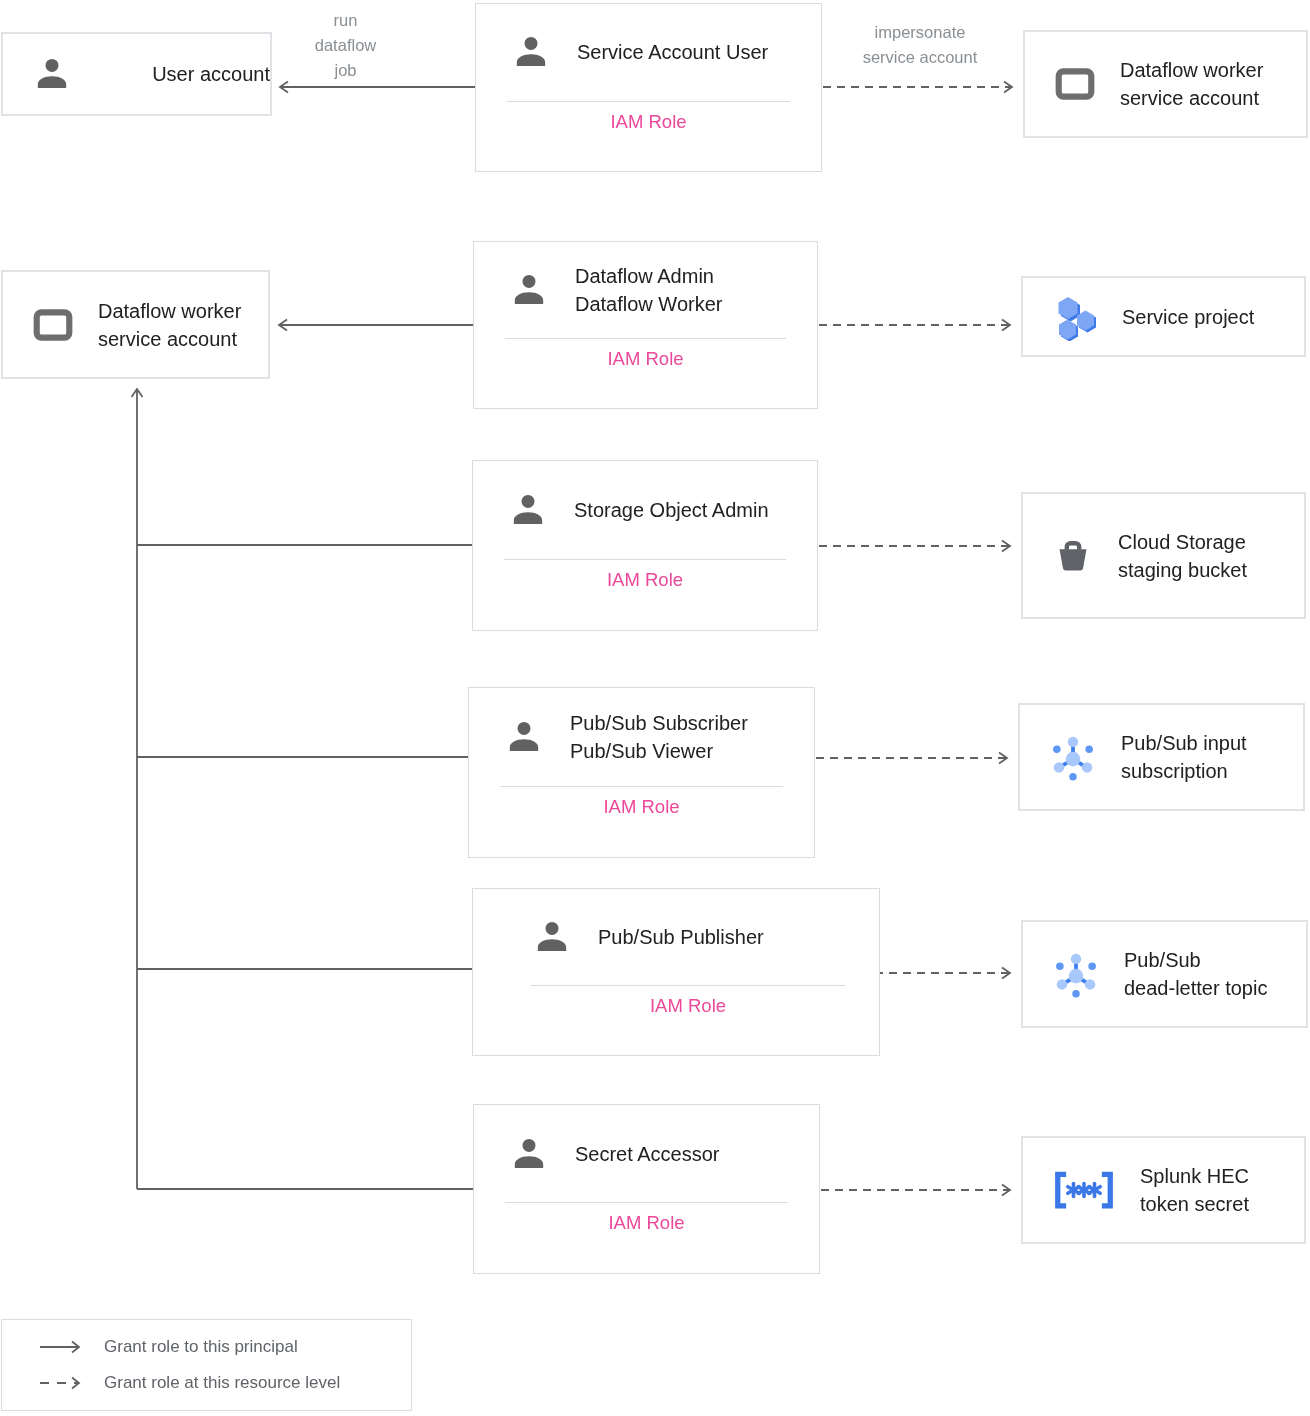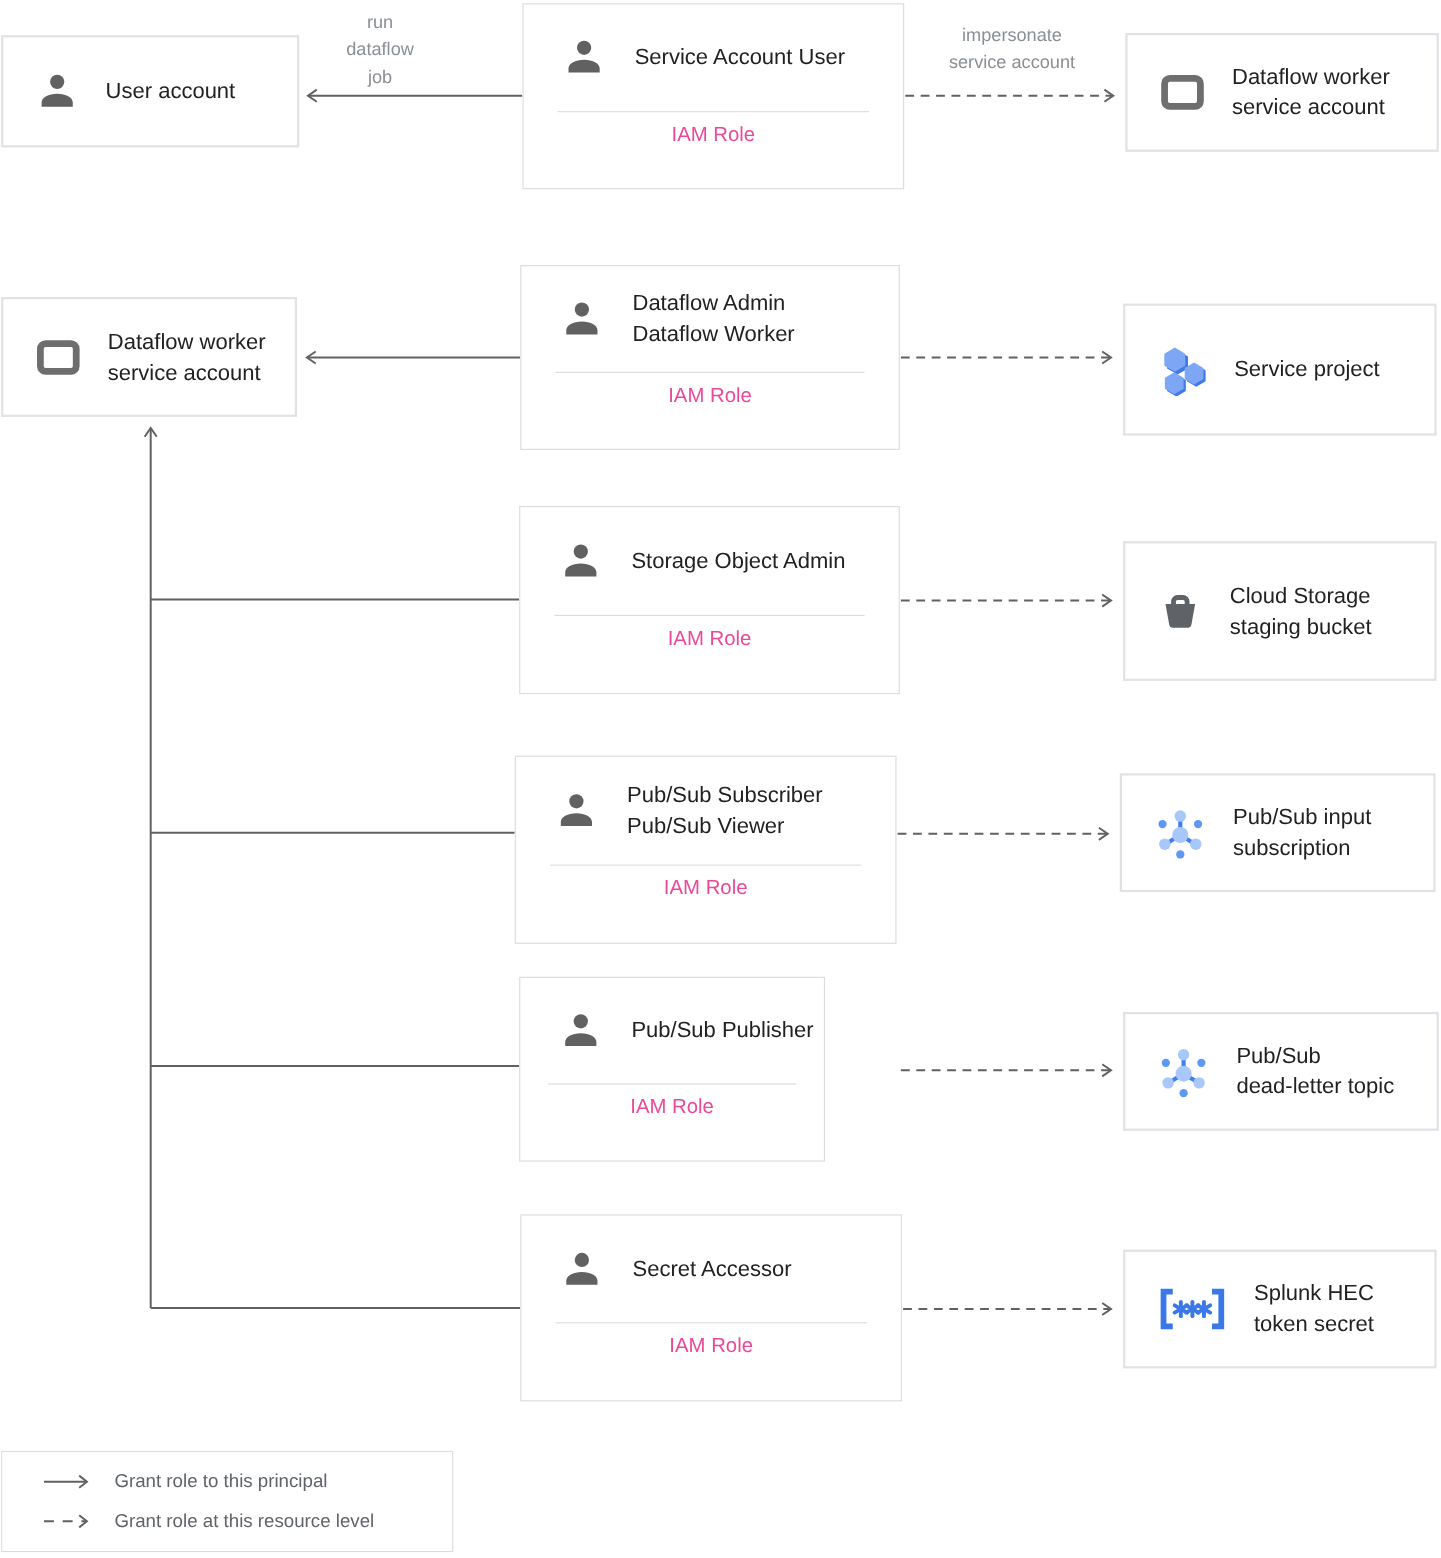--- a/index.html
+++ b/index.html
@@ -70,21 +70,21 @@
   <div class="edge-label" style="left:283px;top:8px;width:125px;">
     <span>run</span>
     <span>dataflow</span>
     <span>job</span>
   </div>
   <div class="edge-label" style="left:825px;top:20px;width:190px;">
     <span>impersonate</span>
     <span>service account</span>
   </div>
 
-  <div class="box resource" style="left:1px;top:32px;width:271px;height:102px;">
+  <div class="box resource" style="left:1px;top:32px;width:271px;height:84px;justify-content:space-between;">
     <span class="iconbox">
       <svg width="42" height="42" viewBox="0 0 24 24" fill="#616161">
         <circle cx="12" cy="7.1" r="3.7"></circle>
         <path d="M12 13.3c-4.5 0-8.1 2-8.1 4.5V20h16.2v-2.2c0-2.5-3.6-4.5-8.1-4.5z"></path>
       </svg>
     </span>
     <div class="node-label">User account</div>
   </div>
 
   <div class="box role" style="left:475px;top:3px;width:347px;height:169px;">
@@ -141,21 +141,21 @@
         <span>Dataflow Admin</span>
         <span>Dataflow Worker</span>
       </div>
     </div>
     <div class="role-divider"></div>
     <div class="role-bottom">
       <span class="role-sub">IAM Role</span>
     </div>
   </div>
 
-  <div class="box resource" style="left:1021px;top:276px;width:285px;height:120px;">
+  <div class="box resource" style="left:1021px;top:276px;width:285px;height:81px;">
     <span class="iconbox">
       <svg width="48" height="48" viewBox="0 0 48 48">
         <g>
           <polygon fill="#3f7ae8" points="19.5,6.5 29,12 29,23 19.5,28.5 10,23 10,12"></polygon>
           <polygon fill="#7da7f4" points="17,4 26.5,9.5 26.5,20.5 17,26 7.5,20.5 7.5,9.5"></polygon>
           <polygon fill="#3f7ae8" points="36.5,19.5 45,24.5 45,34.5 36.5,39.5 28,34.5 28,24.5"></polygon>
           <polygon fill="#7da7f4" points="34.5,17.5 43,22.5 43,32.5 34.5,37.5 26,32.5 26,22.5"></polygon>
           <polygon fill="#3f7ae8" points="18.5,28.5 27,33.5 27,43.5 18.5,48.5 10,43.5 10,33.5"></polygon>
           <polygon fill="#7da7f4" points="16.5,26.5 25,31.5 25,41.5 16.5,46.5 8,41.5 8,31.5"></polygon>
         </g>
@@ -230,21 +230,21 @@
         <circle cx="39.5" cy="16.5" r="3.6" fill="#5e97f6"></circle>
         <circle cx="24" cy="43" r="3.6" fill="#5e97f6"></circle>
       </svg>
     </span>
     <div class="node-label">
       <span>Pub/Sub input</span>
       <span>subscription</span>
     </div>
   </div>
 
-  <div class="box role" style="left:472px;top:888px;width:278px;height:168px;">
+  <div class="box role" style="left:472px;top:888px;width:408px;height:168px;padding-left:24px;">
     <div class="role-top">
       <span class="iconbox">
         <svg width="42" height="42" viewBox="0 0 24 24" fill="#616161">
           <circle cx="12" cy="7.1" r="3.7"></circle>
           <path d="M12 13.3c-4.5 0-8.1 2-8.1 4.5V20h16.2v-2.2c0-2.5-3.6-4.5-8.1-4.5z"></path>
         </svg>
       </span>
       <div class="node-label">
         <span>Pub/Sub Publisher</span>
       </div>

